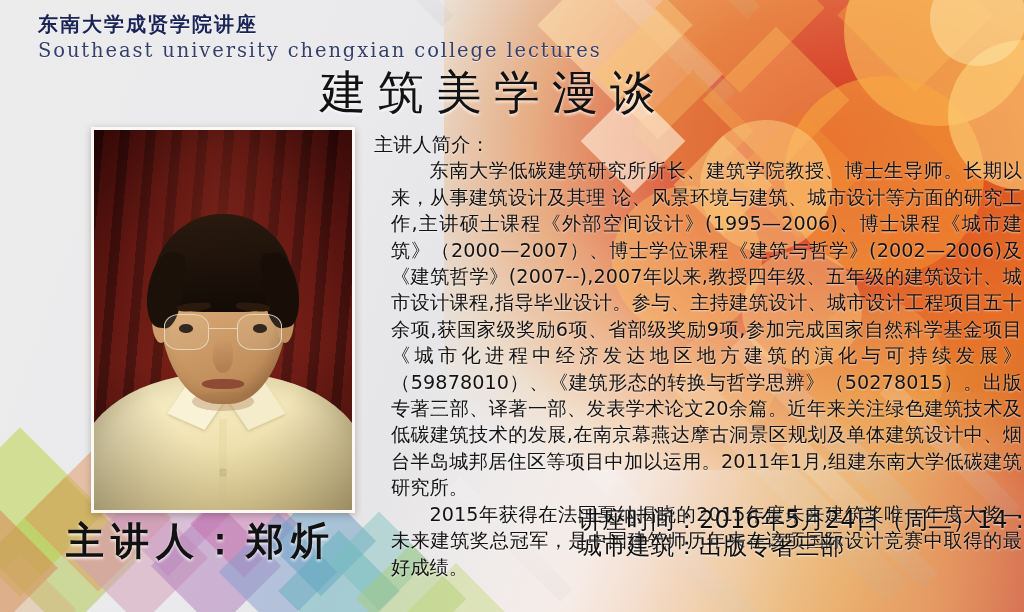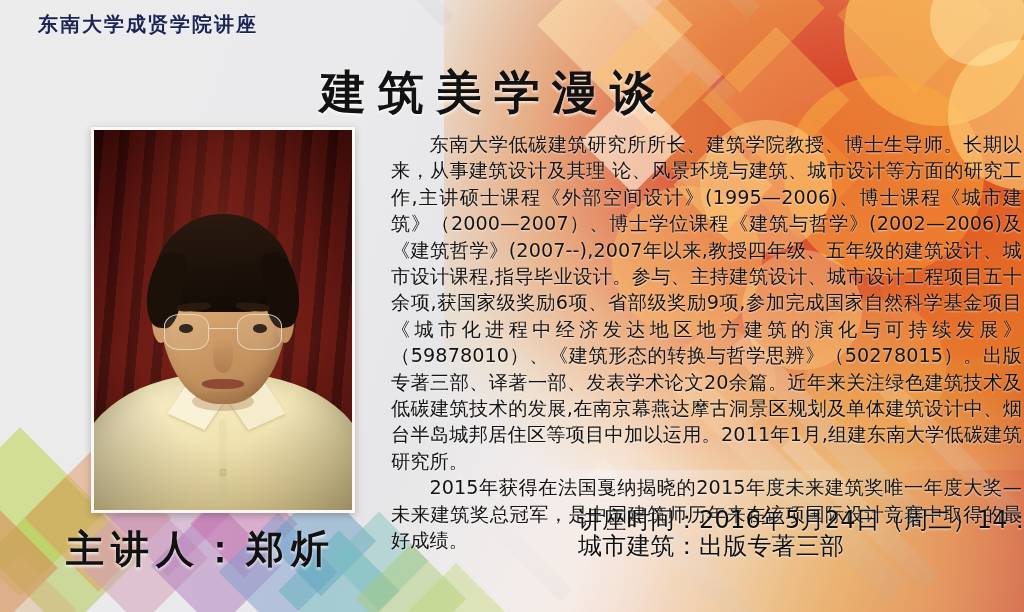--- a/index.html
+++ b/index.html
@@ -63,21 +63,21 @@
     font-family:"DejaVu Serif","Liberation Serif",serif;
     font-size:19.5px;color:#353f6b;letter-spacing:1.9px;
     line-height:1.3;margin-top:1px;
     text-shadow:0 1px 0 rgba(255,255,255,.6);
   }
 
   
   .main-title{
     position:absolute;left:320px;top:62px;z-index:30;
     font-family:"DejaVu Serif","Liberation Serif",serif;
-    font-size:46px;font-weight:bold;color:#121212;
+    font-size:46px;font-weight:normal;color:#121212;
     letter-spacing:12px;white-space:nowrap;
     text-shadow:0 2px 3px rgba(255,255,255,.75);
   }
 
   
   .photo-frame{
     position:absolute;left:91px;top:127px;width:264px;height:386px;z-index:25;
     background:#fdf9f4;padding:3px;
     box-shadow:0 2px 7px rgba(60,40,30,.30);
   }
@@ -148,21 +148,21 @@
   .photo .chin{position:absolute;left:38%;top:69%;width:24%;height:5%;
     border-radius:50%;background:rgba(168,120,76,.35);}
   .photo .vignette{position:absolute;inset:0;
     background:radial-gradient(ellipse at 50% 44%, rgba(0,0,0,0) 50%, rgba(0,0,0,.30) 100%);}
 
   
   .speaker{
     position:absolute;left:66px;top:516px;z-index:32;
     font-family:"DejaVu Serif","Liberation Serif",serif;
     font-size:38px;font-weight:bold;color:#111;letter-spacing:7px;
-    white-space:nowrap;text-shadow:0 2px 3px rgba(255,255,255,.8);margin-top:8px;
+    white-space:nowrap;text-shadow:0 2px 3px rgba(255,255,255,.8);
   }
 
   
   .bio{
     position:absolute;left:374px;top:132px;width:648px;z-index:30;
     color:#131313;font-size:19.2px;line-height:26.4px;
     letter-spacing:.1px;text-align:justify;
     text-shadow:0 1px 2px rgba(255,255,255,.62);
   }
   .bio p{margin:0;}
@@ -236,20 +236,21 @@
     <div class="csq" style="left:282px;top:502px;width:78px;height:78px;background:rgba(104,158,196,.50);"></div>
     <div class="csq" style="left:296px;top:548px;width:86px;height:86px;background:rgba(92,176,186,.48);"></div>
     <div class="csq" style="left:344px;top:526px;width:70px;height:70px;background:rgba(120,192,190,.44);"></div>
     <div class="csq" style="left:372px;top:560px;width:78px;height:78px;background:rgba(168,202,110,.44);"></div>
     <div class="csq" style="left:420px;top:578px;width:72px;height:72px;background:rgba(190,212,104,.38);"></div>
     <div class="csq" style="left:-20px;top:570px;width:80px;height:80px;background:rgba(218,170,118,.40);"></div>
   </div>
 
   <div class="header">
     <div class="cn">东南大学成贤学院讲座</div>
+    <div class="en">Southeast university chengxian college lectures</div>
   </div>
 
   <div class="main-title">建筑美学漫谈</div>
 
   <div class="photo-frame">
     <div class="photo">
       <div class="curtain"></div>
       <div class="curtain2"></div>
       <div class="shirt"></div>
       <div class="neck"></div>
@@ -274,20 +275,21 @@
       <div class="nose"></div>
       <div class="mouth"></div>
       <div class="chin"></div>
       <div class="vignette"></div>
     </div>
   </div>
 
   <div class="speaker">主讲人：郑炘</div>
 
   <div class="bio">
+    <p>主讲人简介：</p>
     <p class="ind">东南大学低碳建筑研究所所长、建筑学院教授、博士生导师。长期以来，从事建筑设计及其理 论、风景环境与建筑、城市设计等方面的研究工作,主讲硕士课程《外部空间设计》(1995—2006)、博士课程《城市建筑》（2000—2007）、博士学位课程《建筑与哲学》(2002—2006)及《建筑哲学》(2007--),2007年以来,教授四年级、五年级的建筑设计、城市设计课程,指导毕业设计。参与、主持建筑设计、城市设计工程项目五十余项,获国家级奖励6项、省部级奖励9项,参加完成国家自然科学基金项目《城市化进程中经济发达地区地方建筑的演化与可持续发展》（59878010）、《建筑形态的转换与哲学思辨》（50278015）。出版专著三部、译著一部、发表学术论文20余篇。近年来关注绿色建筑技术及低碳建筑技术的发展,在南京幕燕达摩古洞景区规划及单体建筑设计中、烟台半岛城邦居住区等项目中加以运用。2011年1月,组建东南大学低碳建筑研究所。</p>
     <p class="ind">2015年获得在法国戛纳揭晓的2015年度未来建筑奖唯一年度大奖—未来建筑奖总冠军，是中国建筑师历年来在该项国际设计竞赛中取得的最好成绩。</p>
   </div>
 
   <div class="info">
     <div>
       <span>讲座时间：</span><span>2016年5月24日（周二）14：30</span>
     </div>
     <div>
       <span>城市建筑：</span><span>出版专著三部</span>

